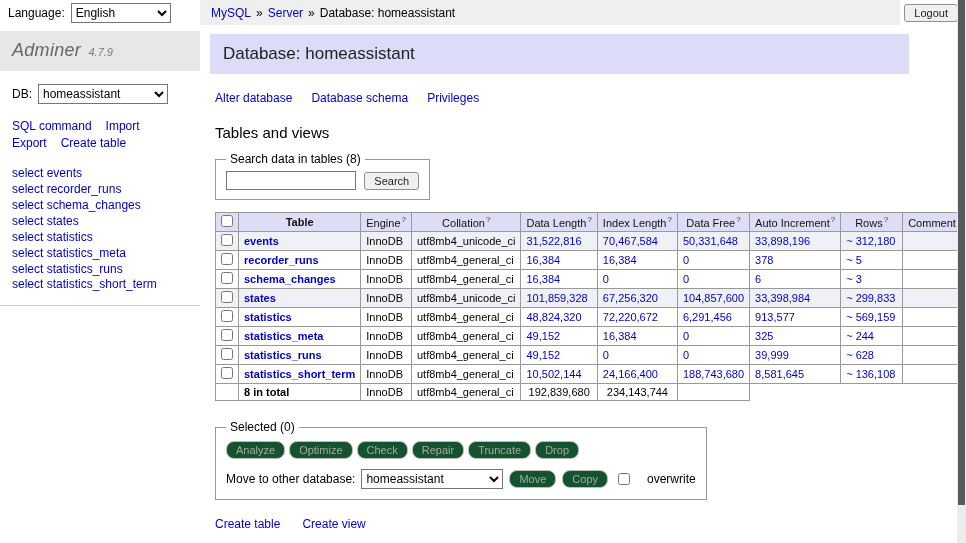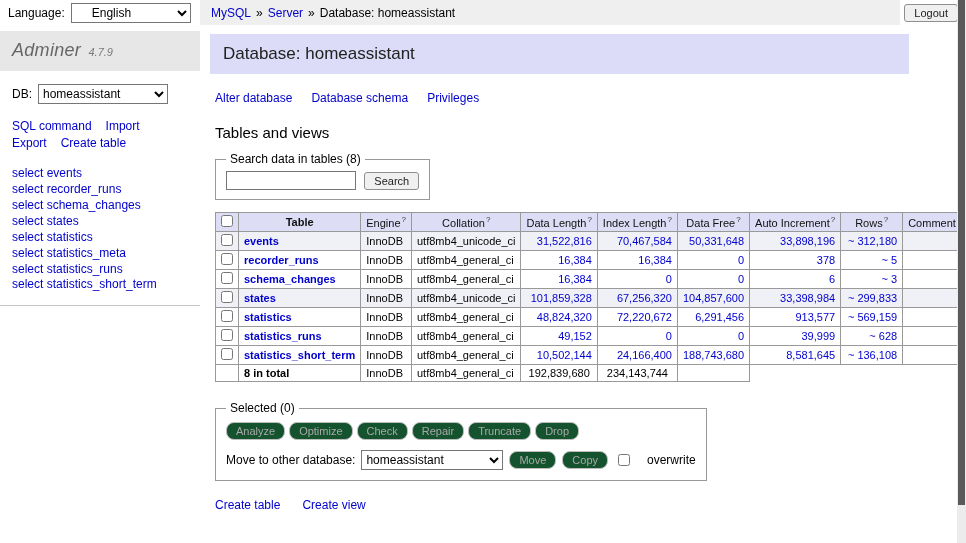--- a/index.html
+++ b/index.html
@@ -17,21 +17,21 @@
   }
   button.disabled { color: #a8a8a8; border-color: #bdbdbd; background: #14532d; cursor: default; border-radius: 8px; }
   select {
     font-family: "Liberation Sans", sans-serif; font-size: 12px; height: 20px;
     border: 1px solid #767676; background: #fff;
   }
 
   
   .topbar { display: flex; height: 25px; align-items: stretch; }
   .lang-area { width: 200px; display: flex; align-items: center; gap: 6px; padding-left: 8px; }
-  .lang-area select { width: 120px; padding-left: 16px; }
+  .lang-area select { width: 100px; }
   .breadcrumb {
     flex: 1; background: #efefef; display: flex; align-items: center;
     gap: 5px; padding-left: 11px; white-space: nowrap;
   }
   .logout-area { width: 66px; background: #fff; display: flex; align-items: center; justify-content: flex-end; padding-right: 8px; }
 
   
   .cols { display: flex; align-items: flex-start; }
   .sidebar { width: 200px; flex: 0 0 200px; }
   .content { flex: 1; min-width: 0; }
@@ -60,21 +60,21 @@
   .search-fieldset input[type="text"] { width: 130px; height: 19px; border: 1px solid #767676; font-size: 12px; padding: 0 3px; }
   .search-fieldset button { margin-left: 5px; }
 
   table { border-collapse: collapse; margin: 12px 0 0 15px; font-size: 11px; }
   th, td { border: 1px solid #999; padding: 2px 5px; height: 16px; white-space: nowrap; }
   th { background: #ddddf6; font-weight: normal; text-align: center; color: #111; }
   th.col-table { font-weight: bold; }
   th.col-check { width: 20px; }
   sup.help { font-size: 8px; color: #333; vertical-align: super; margin-left: 1px; }
   td.name { font-weight: bold; min-width: 112px; }
-  td.num { text-align: right; min-width: 62px; }
+  td.num { min-width: 62px; }
   td.num a { color: #0000cc; }
   td.plain { color: #000; }
   tr.shaded td { background: #f0f0f7; }
   td.col-engine { min-width: 42px; }
   td.col-collation { min-width: 96px; }
   td.col-comment { min-width: 52px; }
   tr.total td { color: #000; }
   tr.total td.total-label { font-weight: bold; }
   tr.total td.num-black { text-align: center; color: #000; }
 
@@ -226,20 +226,32 @@
         <tr>
           <td><input type="checkbox" style=""></td>
           <td class="name"><a href="#">statistics</a></td>
           <td class="col-engine plain">InnoDB</td>
           <td class="col-collation plain">utf8mb4_general_ci</td>
           <td class="num"><a href="#">48,824,320</a></td>
           <td class="num"><a href="#">72,220,672</a></td>
           <td class="num"><a href="#">6,291,456</a></td>
           <td class="num"><a href="#">913,577</a></td>
           <td class="num"><a href="#">~ 569,159</a></td>
+          <td class="col-comment"></td>
+        </tr>
+        <tr>
+          <td><input type="checkbox" style=""></td>
+          <td class="name"><a href="#">statistics_meta</a></td>
+          <td class="col-engine plain">InnoDB</td>
+          <td class="col-collation plain">utf8mb4_general_ci</td>
+          <td class="num"><a href="#">49,152</a></td>
+          <td class="num"><a href="#">16,384</a></td>
+          <td class="num"><a href="#">0</a></td>
+          <td class="num"><a href="#">325</a></td>
+          <td class="num"><a href="#">~ 244</a></td>
           <td class="col-comment"></td>
         </tr>
         <tr>
           <td><input type="checkbox" style=""></td>
           <td class="name"><a href="#">statistics_runs</a></td>
           <td class="col-engine plain">InnoDB</td>
           <td class="col-collation plain">utf8mb4_general_ci</td>
           <td class="num"><a href="#">49,152</a></td>
           <td class="num"><a href="#">0</a></td>
           <td class="num"><a href="#">0</a></td>

